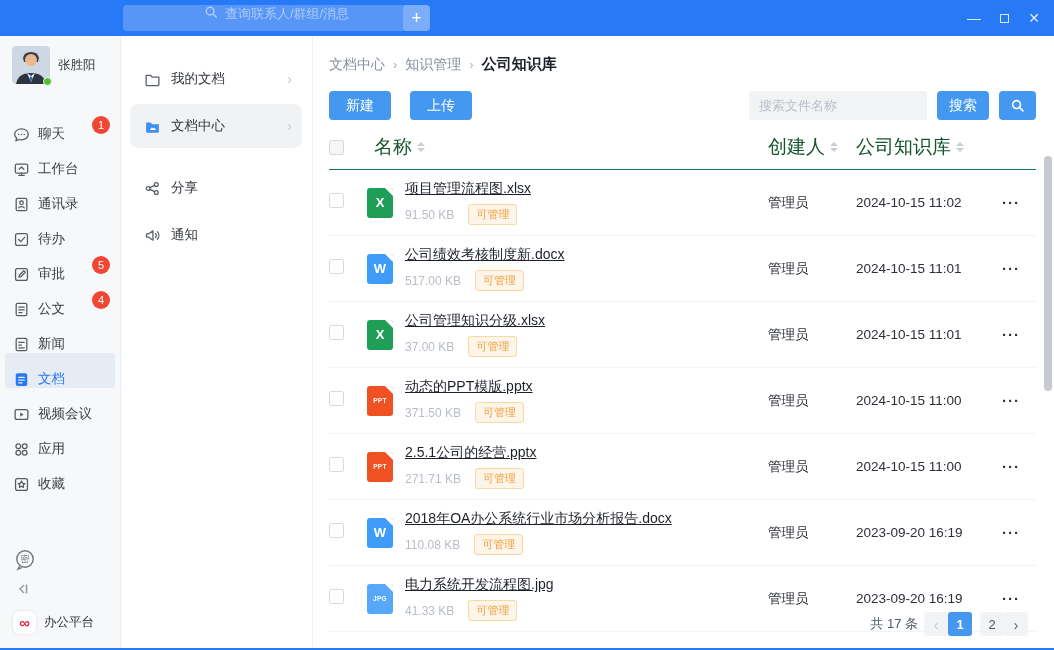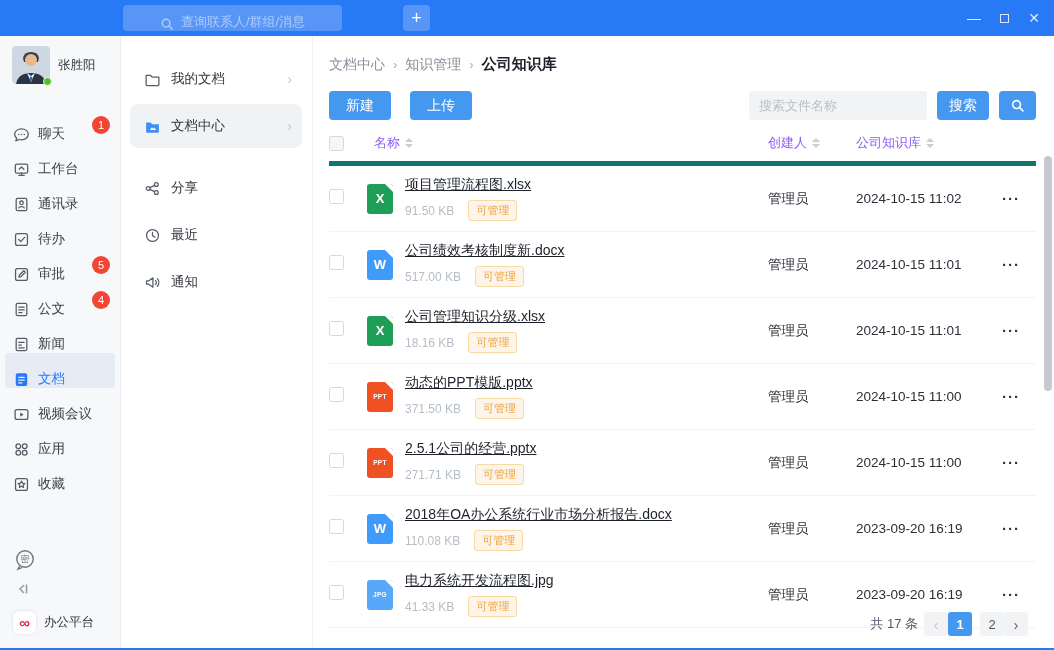--- a/index.html
+++ b/index.html
@@ -2,21 +2,21 @@
 <html><head>
 <meta charset="utf-8">
 <style>
   * { margin:0; padding:0; box-sizing:border-box; }
   html,body { width:1054px; height:650px; }
   body { font-family:"Liberation Sans","DejaVu Sans",sans-serif; background:#fff; overflow:hidden; }
   .window { width:1054px; height:650px; display:flex; flex-direction:column; background:#fff; border-bottom:2px solid #2879f5; }
 
   
   .titlebar { flex:0 0 36px; background:#2879f5; position:relative; }
-  .tb-search { position:absolute; left:123px; top:5px; width:219px; height:26px; background:rgba(255,255,255,.22); border-radius:4px; display:flex; align-items:flex-end; justify-content:center; gap:7px; cursor:text; }
+  .tb-search { position:absolute; left:123px; top:5px; width:307px; height:26px; background:rgba(255,255,255,.22); border-radius:4px; display:flex; align-items:flex-start; justify-content:center; gap:7px; cursor:text; }
   .tb-search svg { opacity:.55; }
   .tb-search-ph { color:rgba(255,255,255,.5); font-size:13px; }
   .tb-plus { position:absolute; left:403px; top:5px; width:27px; height:26px; background:rgba(255,255,255,.22); border:none; border-radius:4px; color:#fff; font-size:18px; line-height:24px; cursor:pointer; }
   .tb-controls { position:absolute; right:8px; top:0; height:36px; display:flex; align-items:center; gap:6px; }
   .wc { width:24px; height:24px; display:flex; align-items:center; justify-content:center; color:#ddeaff; font-size:14px; cursor:pointer; }
   .wc-box { width:9px; height:9px; border:1.3px solid #ddeaff; display:inline-block; }
 
   
   .app { flex:1; display:flex; min-height:0; }
 
@@ -60,21 +60,21 @@
   .toolbar { margin-top:17px; display:flex; align-items:center; }
   .btn-primary { height:29px; padding:0 17px; background:#4498f0; color:#fff; border:none; border-radius:4px; font-size:14px; cursor:pointer; font-family:inherit; }
   .btn-upload { margin-left:19px; }
   .toolbar-right { margin-left:auto; display:flex; align-items:center; gap:10px; }
   .file-search { width:178px; height:29px; background:#f2f3f5; border:none; border-radius:3px; padding:0 10px; font-size:13px; color:#333; font-family:inherit; }
   .file-search::placeholder { color:#b9bec8; }
   .btn-search { padding:0 12px; }
   .btn-search-icon { width:37px; padding:0; display:flex; align-items:center; justify-content:center; }
 
   .grid { display:grid; grid-template-columns:38px 1fr 88px 130px 50px; align-items:center; }
-  .thead { margin-top:14px; padding-bottom:9px; border-bottom:5px solid #0f766e; color:#8b5cf6; font-size:13px; }
+  .thead { margin-top:14px; padding-bottom:9px; border-bottom:1px solid #0f766e; color:#14532d; font-size:19px; }
   .th { display:flex; align-items:center; }
   .sort { display:inline-flex; flex-direction:column; gap:2px; margin-left:5px; cursor:pointer; }
   .sort i { width:0; height:0; border-left:4px solid transparent; border-right:4px solid transparent; }
   .sort .up { border-bottom:4px solid #c9cdd4; }
   .sort .dn { border-top:4px solid #c9cdd4; }
   .chk { width:15px; height:15px; border:1px solid #d5d8dd; border-radius:2.5px; background:#fff; cursor:pointer; display:inline-block; }
   .thead .chk { background:#f5f6f8; }
 
   .tbody { flex:0 0 auto; }
   .trow { height:66px; border-bottom:1px solid #f2f3f5; }
@@ -314,30 +314,20 @@
               <path d="M5.6 7.2l4.4-2.2"></path>
               <path d="M5.6 8.8l4.4 2.2"></path>
             </svg>
           </span>
     <span class="doc-label">分享</span>
 
   </div>
         <div class="doc-item">
     <span class="doc-icon">
             <svg width="17" height="17" viewBox="0 0 16 16" fill="none" stroke="currentColor" stroke-width="1.2" stroke-linecap="round" stroke-linejoin="round">
-              <circle cx="8" cy="8" r="5.6"></circle>
-              <path d="M8 5v3.2l2.2 1.3"></path>
-            </svg>
-          </span>
-    <span class="doc-label">最近</span>
-
-  </div>
-        <div class="doc-item">
-    <span class="doc-icon">
-            <svg width="17" height="17" viewBox="0 0 16 16" fill="none" stroke="currentColor" stroke-width="1.2" stroke-linecap="round" stroke-linejoin="round">
               <path d="M2.4 6.4v3.2h2.2l3.8 2.8V3.6L4.6 6.4z"></path>
               <path d="M10.8 6a2.8 2.8 0 0 1 0 4"></path>
               <path d="M12.6 4.4a5.4 5.4 0 0 1 0 7.2"></path>
             </svg>
           </span>
     <span class="doc-label">通知</span>
 
   </div>
       </aside>
 
@@ -436,21 +426,21 @@
           <div class="trow grid">
     <div><span class="chk"></span></div>
     <div class="c-name">
       <span class="ficon" style="background: rgb(31, 158, 88);">
         <span class="flabel big">X</span>
         <span class="fold"></span>
       </span>
       <div>
         <div class="fname">公司管理知识分级.xlsx</div>
         <div class="fmeta">
-          <span class="fsize">18.16 KB</span>
+          <span class="fsize">37.00 KB</span>
           <span class="fperm">可管理</span>
         </div>
       </div>
     </div>
     <div class="c-creator">管理员</div>
     <div class="c-updated">2024-10-15 11:01</div>
     <div class="c-actions"><span class="dots">···</span></div>
   </div>
           <div class="trow grid">
     <div><span class="chk"></span></div>

